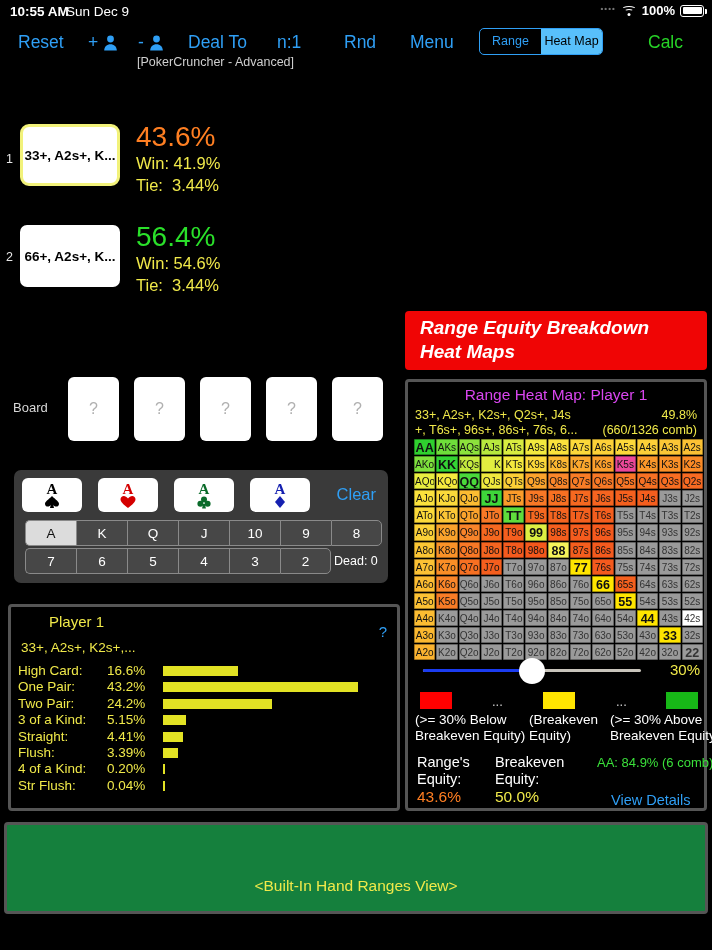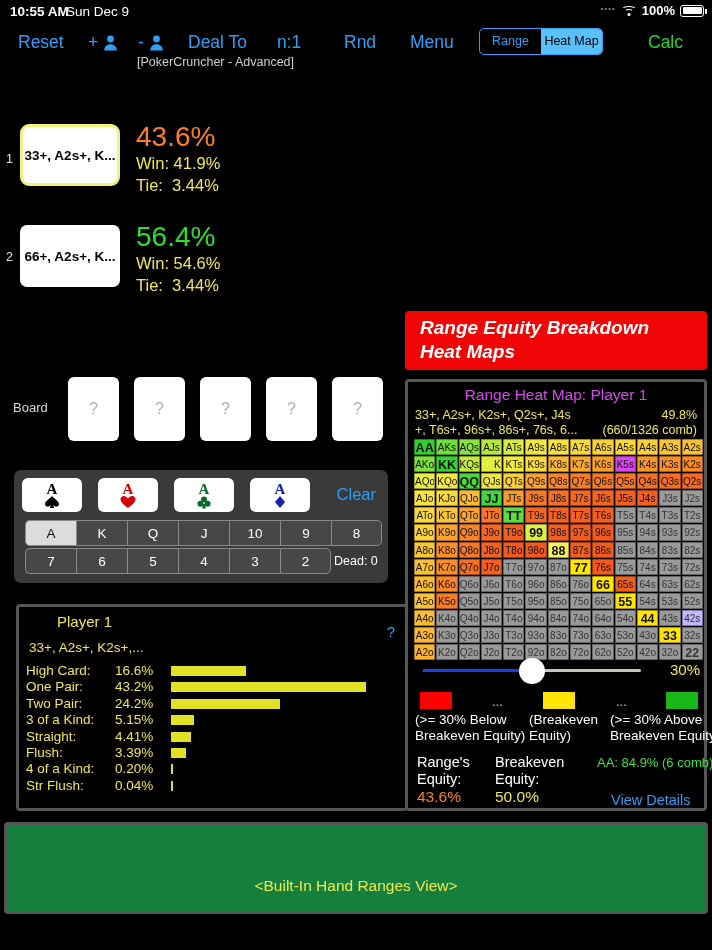--- a/index.html
+++ b/index.html
@@ -93,21 +93,21 @@
     color:#fff; font-size:13.5px; background:#474747;
     border:1px solid #8a8a8a; border-right:none; cursor:pointer;
   }
   .rank:first-child { border-radius:5px 0 0 5px; }
   .rank:last-child { border-radius:0 5px 5px 0; border-right:1px solid #8a8a8a; }
   .rank.on { background:#dcdcdc; color:#111; }
   .dead { position:absolute; left:320px; color:#fff; font-size:12.5px; line-height:26px; }
 
   
   .bd-panel {
-    position:absolute; left:16px; top:604px; width:392px; height:207px;
+    position:absolute; left:8px; top:604px; width:392px; height:207px;
     background:#000; border:3px solid #555; border-radius:4px;
   }
   .bd-title { position:absolute; left:38px; top:6px; color:#f0e94a; font-size:15px; }
   .bd-q { position:absolute; right:10px; top:16px; color:#2f9ff5; font-size:15px; cursor:pointer; }
   .bd-range { position:absolute; left:10px; top:33px; color:#f0e94a; font-size:13.5px; }
   .bd-rows { position:absolute; left:7px; top:56px; width:378px; }
   .bd-row { position:relative; height:16.4px; }
   .bd-lab { position:absolute; left:0; color:#f0e94a; font-size:13.5px; }
   .bd-val { position:absolute; left:89px; color:#f0e94a; font-size:13.5px; }
   .bd-bar { position:absolute; left:145px; top:3px; height:10px; background:#e2e224; }
@@ -395,21 +395,21 @@
         <div class="cell" style="background: rgb(251, 193, 52);">A2s</div>
         <div class="cell" style="background: rgb(126, 224, 60);">AKo</div>
         <div class="cell pair" style="background: rgb(52, 212, 52);">KK</div>
         <div class="cell" style="background: rgb(196, 234, 62);">KQs</div>
         <div class="cell" style="background: rgb(226, 238, 64); padding-left: 12px;">KJs</div>
         <div class="cell" style="background: rgb(244, 234, 62);">KTs</div>
         <div class="cell" style="background: rgb(252, 217, 58);">K9s</div>
         <div class="cell" style="background: rgb(252, 184, 50);">K8s</div>
         <div class="cell" style="background: rgb(251, 168, 46);">K7s</div>
         <div class="cell" style="background: rgb(251, 159, 44);">K6s</div>
-        <div class="cell" style="background: #d946ef;">K5s</div>
+        <div class="cell" style="background: #ec4899;">K5s</div>
         <div class="cell" style="background: rgb(251, 151, 42);">K4s</div>
         <div class="cell" style="background: rgb(250, 144, 40);">K3s</div>
         <div class="cell" style="background: rgb(250, 138, 38);">K2s</div>
         <div class="cell" style="background: rgb(232, 238, 64);">AQo</div>
         <div class="cell" style="background: rgb(246, 234, 62);">KQo</div>
         <div class="cell pair" style="background: rgb(74, 217, 58);">QQ</div>
         <div class="cell" style="background: rgb(240, 232, 62);">QJs</div>
         <div class="cell" style="background: rgb(251, 207, 54);">QTs</div>
         <div class="cell" style="background: rgb(251, 163, 44);">Q9s</div>
         <div class="cell" style="background: rgb(249, 134, 42);">Q8s</div>
@@ -515,21 +515,21 @@
         <div class="cell dim" style="background: rgb(154, 154, 154);">Q4o</div>
         <div class="cell dim" style="background: rgb(154, 154, 154);">J4o</div>
         <div class="cell dim" style="background: rgb(154, 154, 154);">T4o</div>
         <div class="cell dim" style="background: rgb(154, 154, 154);">94o</div>
         <div class="cell dim" style="background: rgb(154, 154, 154);">84o</div>
         <div class="cell dim" style="background: rgb(154, 154, 154);">74o</div>
         <div class="cell dim" style="background: rgb(154, 154, 154);">64o</div>
         <div class="cell dim" style="background: rgb(154, 154, 154);">54o</div>
         <div class="cell pair" style="background: rgb(255, 229, 0);">44</div>
         <div class="cell dim" style="background: rgb(154, 154, 154);">43s</div>
-        <div class="cell dim" style="background: #c4b5fd;">42s</div>
+        <div class="cell dim" style="background: #ffffff;">42s</div>
         <div class="cell" style="background: rgb(251, 184, 48);">A3o</div>
         <div class="cell dim" style="background: rgb(154, 154, 154);">K3o</div>
         <div class="cell dim" style="background: rgb(154, 154, 154);">Q3o</div>
         <div class="cell dim" style="background: rgb(154, 154, 154);">J3o</div>
         <div class="cell dim" style="background: rgb(154, 154, 154);">T3o</div>
         <div class="cell dim" style="background: rgb(154, 154, 154);">93o</div>
         <div class="cell dim" style="background: rgb(154, 154, 154);">83o</div>
         <div class="cell dim" style="background: rgb(154, 154, 154);">73o</div>
         <div class="cell dim" style="background: rgb(154, 154, 154);">63o</div>
         <div class="cell dim" style="background: rgb(154, 154, 154);">53o</div>

